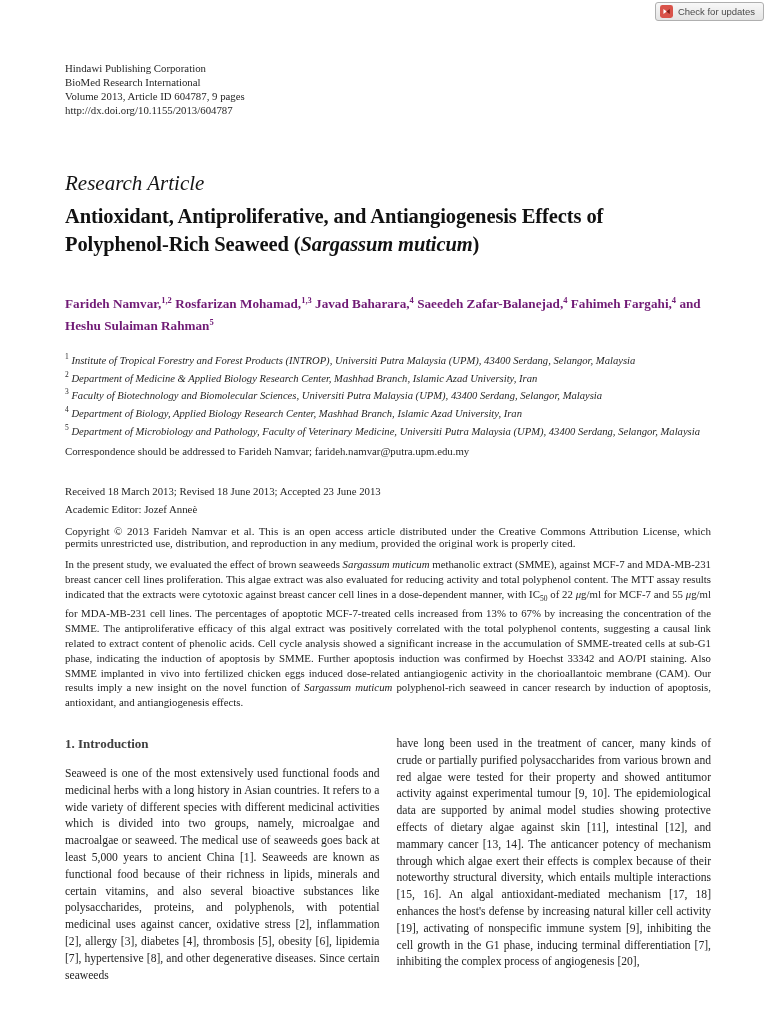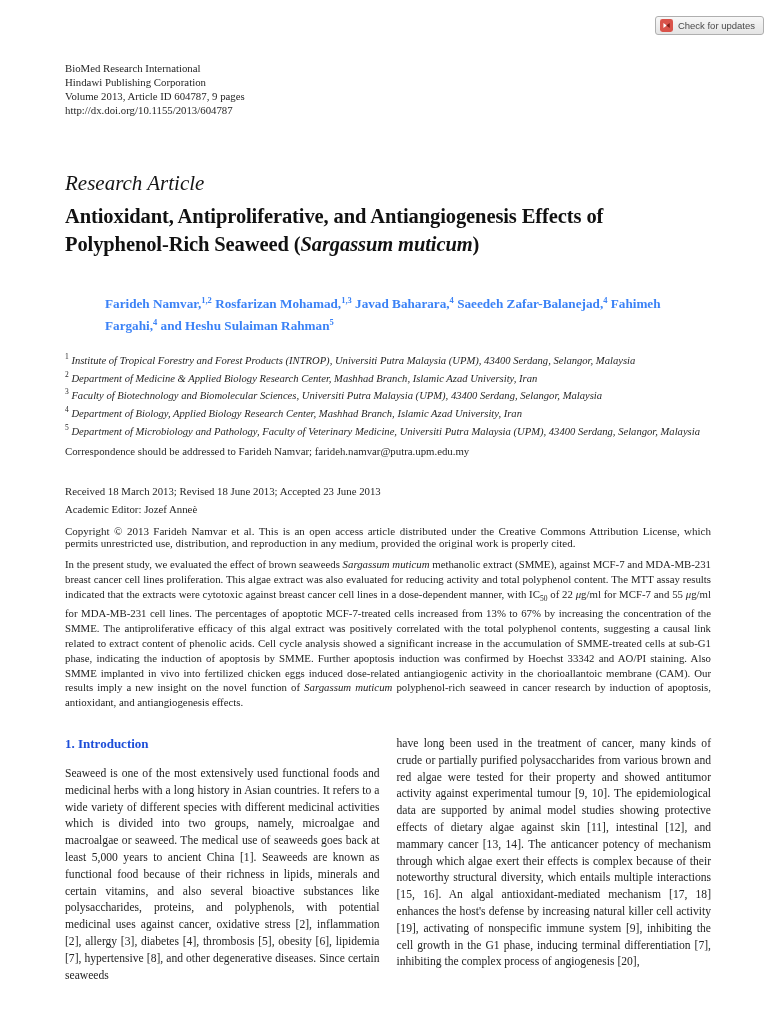--- a/index.html
+++ b/index.html
@@ -8,21 +8,21 @@
     width:768px; height:1024px;
     font-family:"Liberation Serif", serif;
     color:#1d1d1b;
     position:relative;
     overflow:hidden;
   }
   .page { position:relative; width:768px; height:1024px; background:#ffffff; overflow:hidden; }
 
   
   .update-btn {
-    position:absolute; top:16px; right:4px; height:19px;
+    position:absolute; top:2px; right:4px; height:19px;
     display:flex; align-items:center; gap:5px;
     padding:0 8px 0 4px;
     background:linear-gradient(#f8f8f8,#e4e4e4);
     border:1px solid #afafaf; border-radius:3px;
     font-family:"Liberation Sans", sans-serif;
     font-size:9.5px; color:#4a4a4a;
     cursor:pointer;
   }
   .update-btn svg { display:block; }
 
@@ -39,39 +39,39 @@
     font-size:17px; color:#6f6f6f; letter-spacing:0.4px; margin-top:2px;
   }
 
   .article-kind { margin-top:54px; font-style:italic; font-size:21px; color:#151515; }
   .article-title {
     margin-top:6px; font-size:20.5px; font-weight:bold; line-height:28px; color:#111;
     letter-spacing:-0.1px;
   }
   .article-title i { font-style:italic; }
 
-  .authors { margin-top:33px; font-size:13.2px; font-weight:bold; line-height:19px; color:#3b82f6;margin-left:40px; }
+  .authors { margin-top:33px; font-size:13.2px; font-weight:bold; line-height:19px; color:#701a75; }
   .authors sup { font-size:8.5px; font-weight:bold; }
 
   .affiliations { margin-top:14px; font-size:10.6px; line-height:14.3px; font-style:italic; color:#262626; }
   .affil { padding-left:9px; text-indent:-9px; }
   .affil sup { font-style:normal; font-size:7.5px; }
 
   .meta-line { font-size:10.8px; line-height:14px; color:#262626; }
   .correspondence { margin-top:5px; }
   .history { margin-top:26px; }
   .editor { margin-top:4px; }
 
   .copyright { margin-top:9px; font-size:11px; line-height:12px; text-align:justify; color:#262626; }
   .abstract  { margin-top:8px; font-size:10.8px; line-height:14.8px; text-align:justify; color:#232323; }
   .abstract sub { font-size:7.5px; }
 
   .columns { display:flex; gap:17px; margin-top:26px; }
   .col { width:314.5px; }
-  .section-heading { font-size:13px; font-weight:bold; color:#1d4ed8; }
+  .section-heading { font-size:13px; font-weight:bold; color:#404040; }
   .body-par { font-size:11.6px; line-height:16.8px; text-align:justify; color:#232323; }
   .col-left .body-par { margin-top:14px; }
 </style>
 </head>
 <body>
 
 <div class="page">
 
   <button class="update-btn">
     <span>
@@ -81,22 +81,22 @@
         <path d="M12 4.8 L7.8 8 L12 11.2 Z" fill="#7c201a"></path>
       </svg>
     </span>
     <span>Check for updates</span>
   </button>
 
 
   <div class="content">
 
     <div class="masthead">
+      <div>Hindawi Publishing Corporation</div>
       <div>BioMed Research International</div>
-      <div>Hindawi Publishing Corporation</div>
       <div>Volume 2013, Article ID 604787, 9 pages</div>
       <div>http://dx.doi.org/10.1155/2013/604787</div>
     </div>
 
     <div class="article-kind">Research Article</div>
 
     <h1 class="article-title">Antioxidant, Antiproliferative, and Antiangiogenesis Effects of Polyphenol-Rich Seaweed (<i>Sargassum muticum</i>)</h1>
 
     <div class="authors"><span>Farideh Namvar,</span><sup>1,2</sup> <span>Rosfarizan Mohamad,</span><sup>1,3</sup> <span>Javad Baharara,</span><sup>4</sup> <span>Saeedeh Zafar-Balanejad,</span><sup>4</sup> <span>Fahimeh Fargahi,</span><sup>4</sup> <span>and Heshu Sulaiman Rahman</span><sup>5</sup></div>
 

